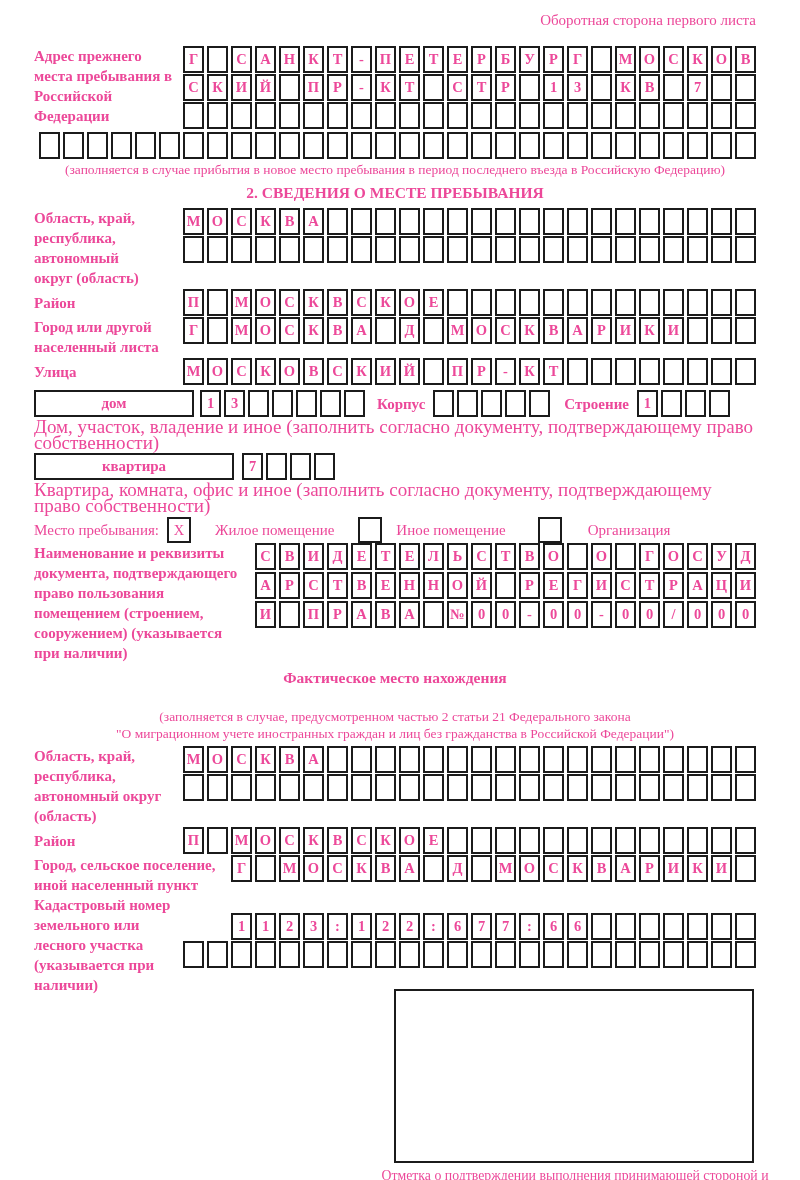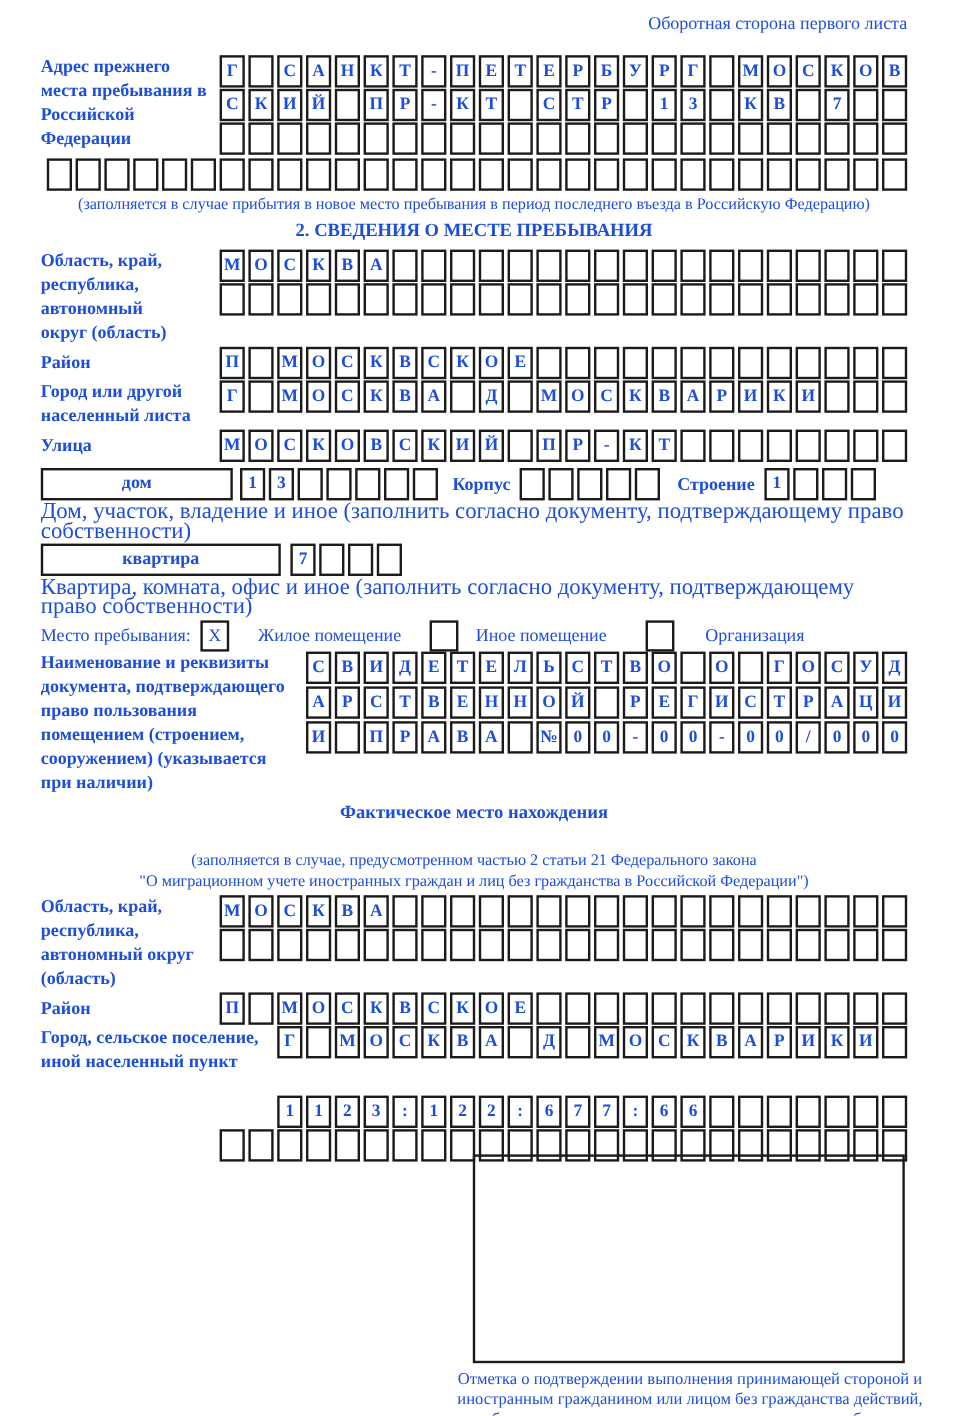--- a/index.html
+++ b/index.html
@@ -1,18 +1,18 @@
 <!DOCTYPE html>
 <html><head>
 <meta charset="utf-8">
 <style>
   html,body{margin:0;padding:0;background:#fff;}
   .sheet{
     position:relative;width:800px;height:1180px;overflow:hidden;box-sizing:border-box;
-    padding:10px 44px 0 34px;background:#fff;color:#1d4ed8;
+    padding:10px 44px 0 34px;background:#fff;color:#ec4899;
     font-family:"Liberation Serif", serif;
   }
   .hdr{ text-align:right;font-size:15px;line-height:20px;margin-bottom:16px;}
   .lab{ font-size:15px;line-height:20px;}
   .row-flex{display:flex;flex-wrap:nowrap;align-items:flex-start;font-weight:bold;}
   .vcenter{align-items:center;}
   .boxcol{display:flex;flex-direction:column;gap:1px;margin-left:auto;align-items:flex-end;}
   .boxes{display:flex;gap:3px;flex-wrap:nowrap;}
   .cell{
     box-sizing:border-box;flex:0 0 21px;width:21px;height:27px;border:2px solid #1b1b1b;
@@ -558,20 +558,21 @@
         <div class="cell">А</div>
         <div class="cell">Р</div>
         <div class="cell">И</div>
         <div class="cell">К</div>
         <div class="cell">И</div>
         <div class="cell"></div>
       </div>
   </div>
 
   <div class="row-flex">
+    <div class="lab" style="width:180px;">Кадастровый номер земельного или лесного участка (указывается при наличии)</div>
     <div class="boxcol" style="margin-top:18px;">
       <div class="boxes">
           <div class="cell">1</div>
           <div class="cell">1</div>
           <div class="cell">2</div>
           <div class="cell">3</div>
           <div class="cell">:</div>
           <div class="cell">1</div>
           <div class="cell">2</div>
           <div class="cell">2</div>

